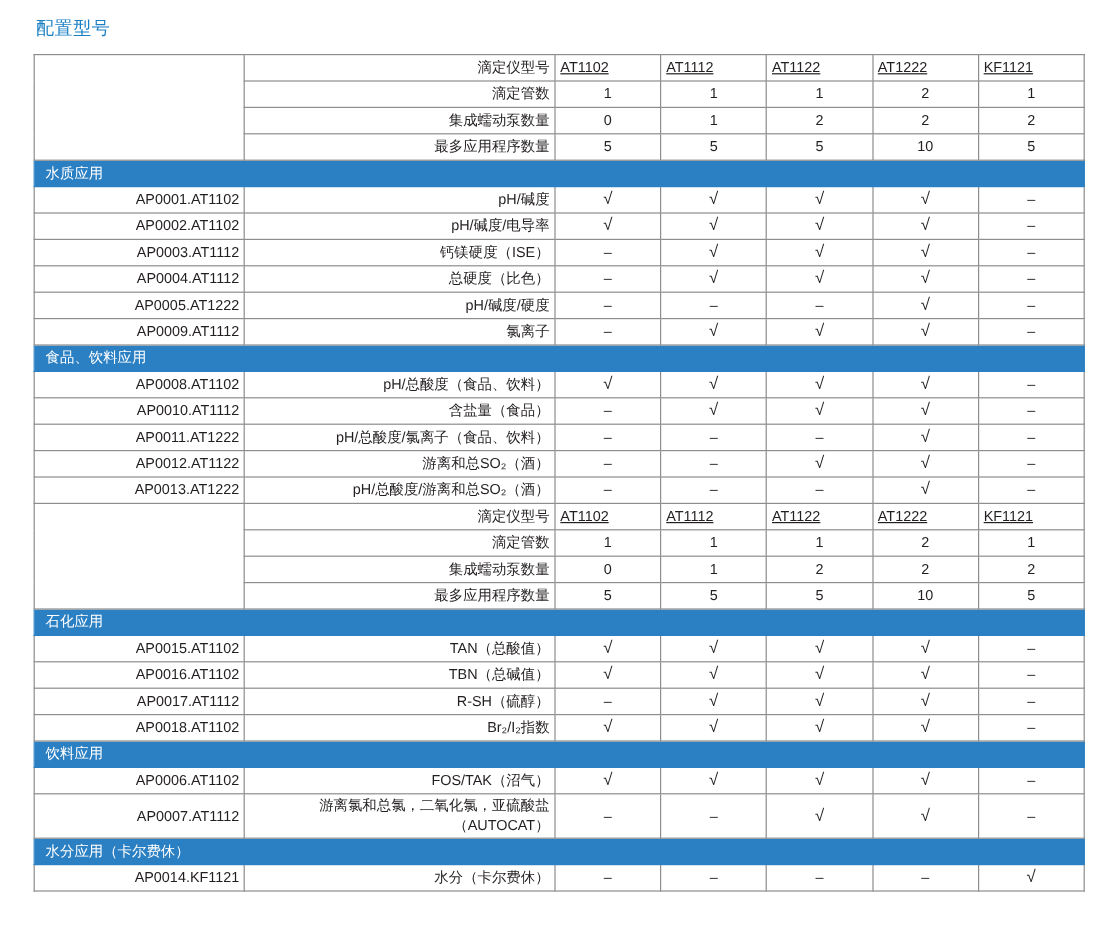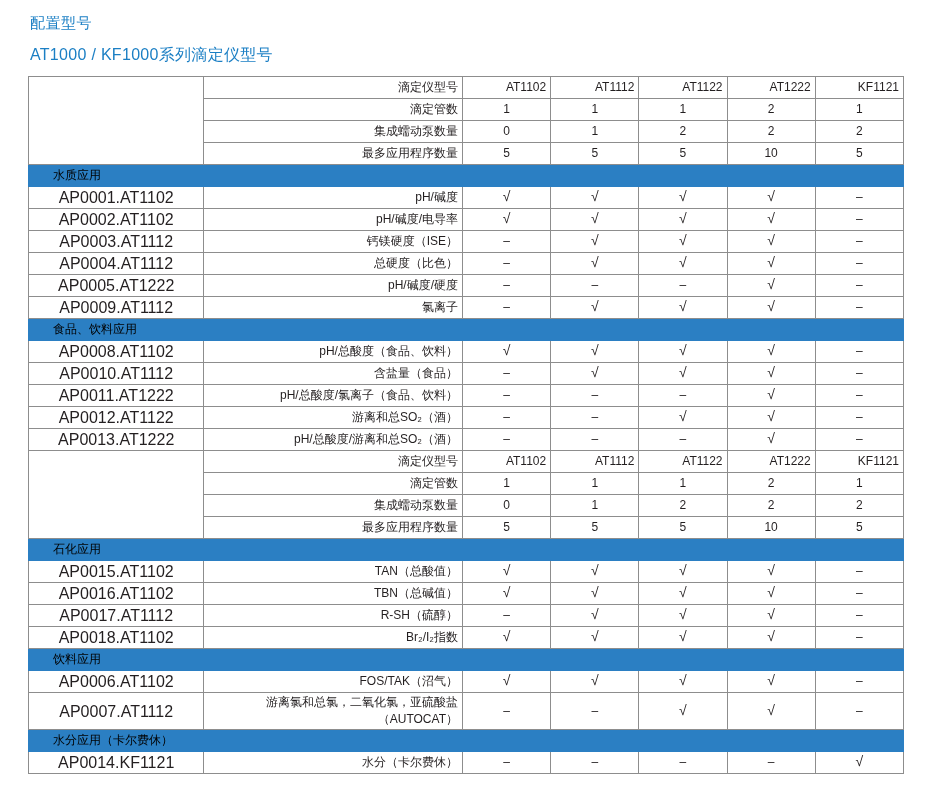--- a/index.html
+++ b/index.html
@@ -47,50 +47,51 @@
     height: 19px;
     line-height: 17px;
     vertical-align: middle;
     background: #ffffff;
   }
   col.c-code   { width: 175px; }
   col.c-name   { width: 258px; }
   col.c-model  { width: 88px; }
 
   td.code {
-    text-align: center;
+    text-align: right;
     padding-left: 6px;
-    font-size: 16px;
+    font-size: 12px;
   }
   td.name {
     text-align: right;
     padding-left: 6px;
     font-size: 12px;
   }
   td.val {
     text-align: center;
     font-size: 12px;
   }
   td.hdr-blank {
     background: #ffffff;
     border-left: 1px solid #8d8d8d;
   }
   td.hdr-label {
     text-align: right;
     padding-left: 6px;
   }
   td.hdr-model {
-    text-align: right;
+    text-align: left;
+    text-decoration: underline;
   }
   tr.section td {
     background: #2b7fc3;
-    color: #000000;
+    color: #ffffff;
     border: 1px solid #2b7fc3;
     text-align: left;
-    padding-left: 24px;
+    padding-left: 9px;
     font-size: 12px;
     height: 19px;
   }
   .check {
     font-size: 14px;
     line-height: 14px;
     display: inline-block;
   }
   .dash {
     font-size: 12px;
@@ -99,21 +100,20 @@
   td.tall {
     height: 36px;
   }
 </style>
 </head>
 <body>
 
 <div class="page">
 
   <h1 class="title-main">配置型号</h1>
-  <h2 class="title-sub">AT1000 / KF1000系列滴定仪型号</h2>
 
   <table class="spec">
     <colgroup>
       <col class="c-code">
       <col class="c-name">
       <col class="c-model">
       <col class="c-model">
       <col class="c-model">
       <col class="c-model">
       <col class="c-model">

